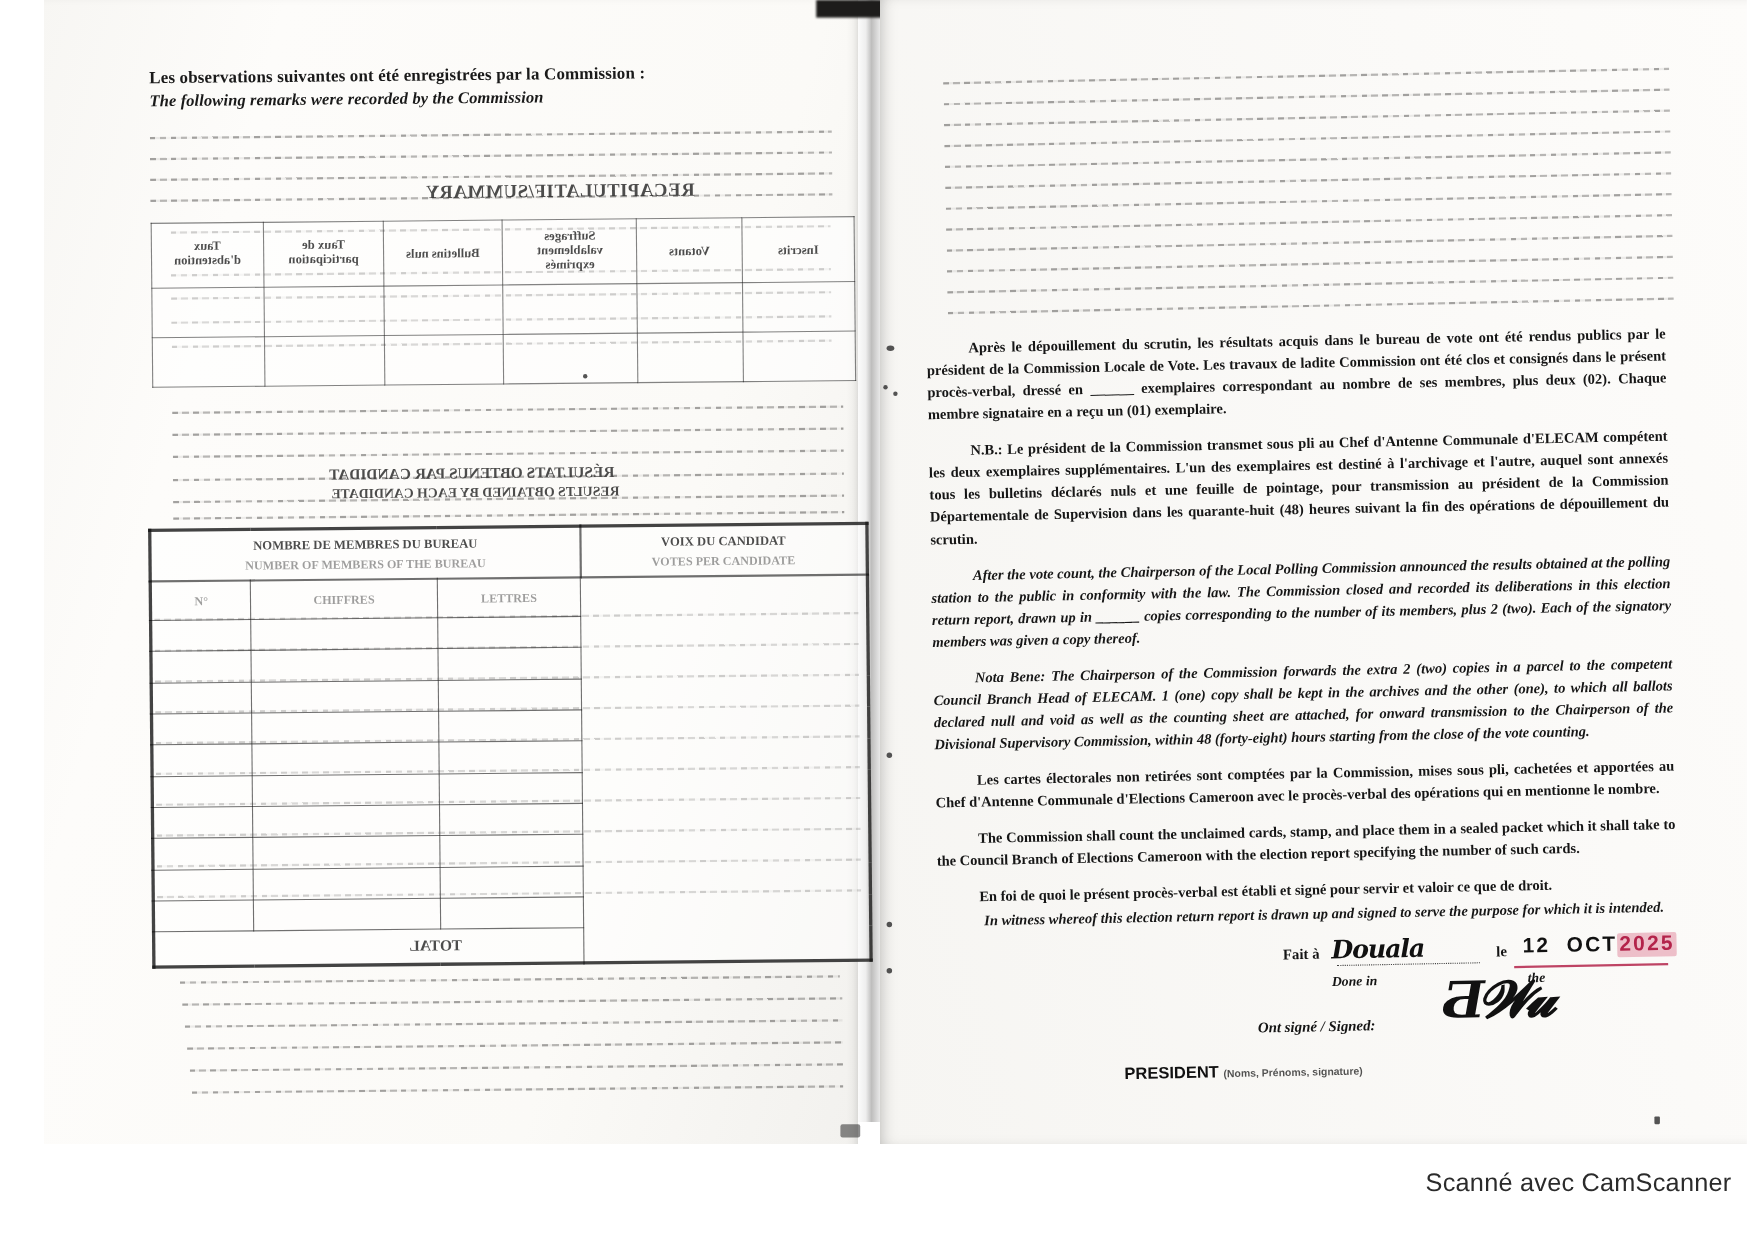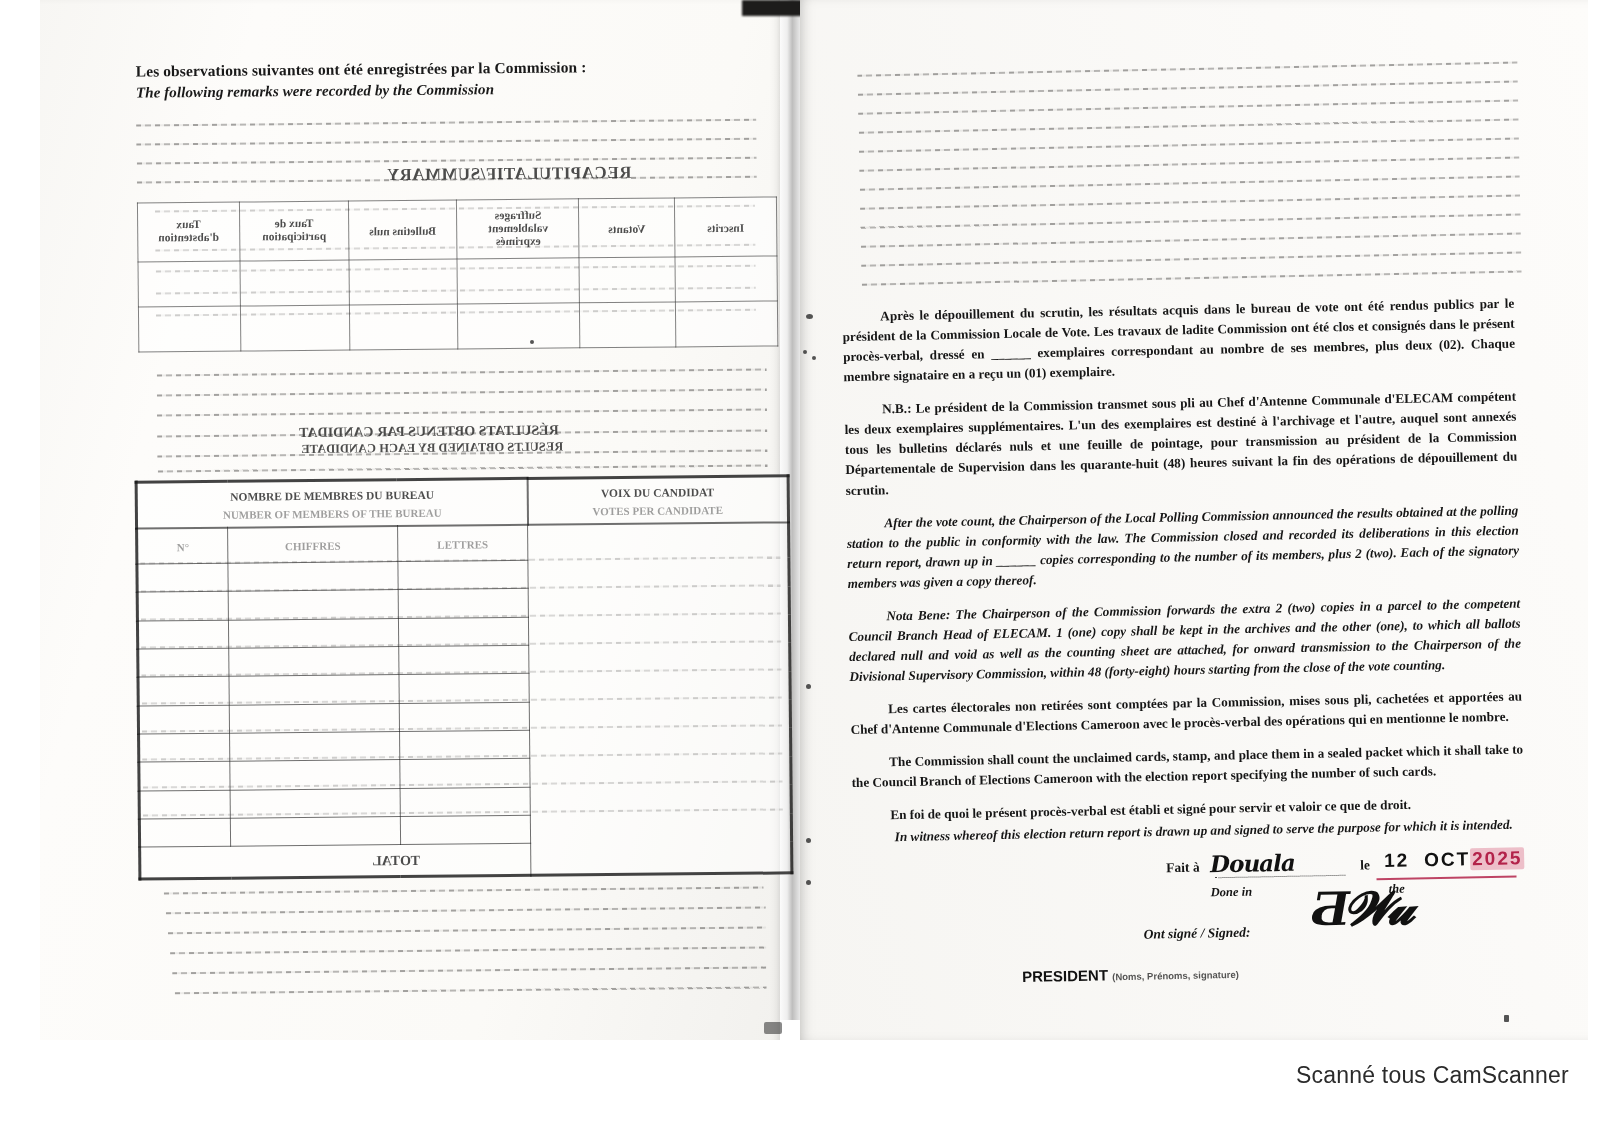--- a/index.html
+++ b/index.html
@@ -446,15 +446,15 @@
   <div class="speck" style="left:806px;top:838px;width:5px;height:5px;"></div>
   <div class="speck" style="left:806px;top:880px;width:5px;height:5px;"></div>
   <div class="speck" style="left:530px;top:340px;width:4px;height:4px;"></div>
   <div class="speck" style="left:1504px;top:1015px;width:5px;height:7px;border-radius:1px;"></div>
   <div class="speck" style="left:764px;top:1022px;width:18px;height:12px;border-radius:2px;opacity:.55;"></div>
 
   <div id="left-margin"></div>
   <div id="right-margin"></div>
   <div id="bottom-band"></div>
 
-  <div id="camscanner">Scanné tous CamScanner</div>
+  <div id="camscanner">Scanné avec CamScanner</div>
 
 </div>
 
 </body></html>

